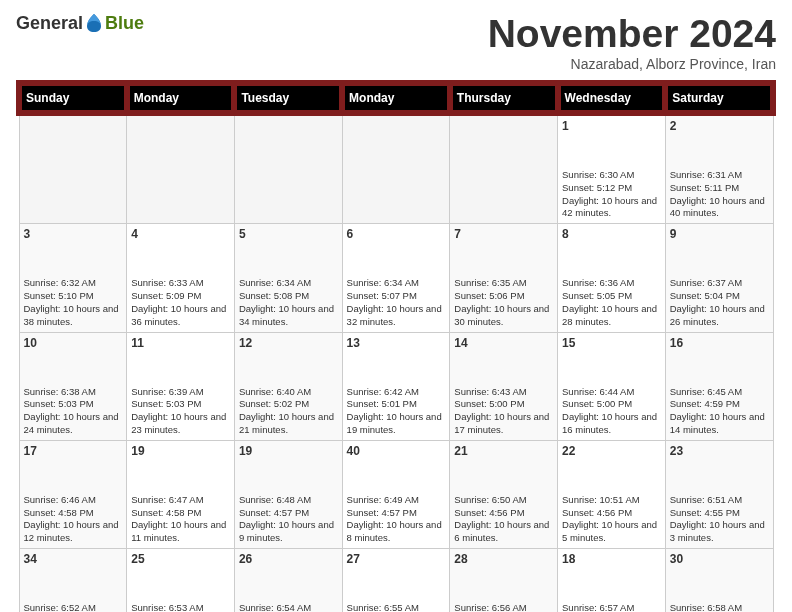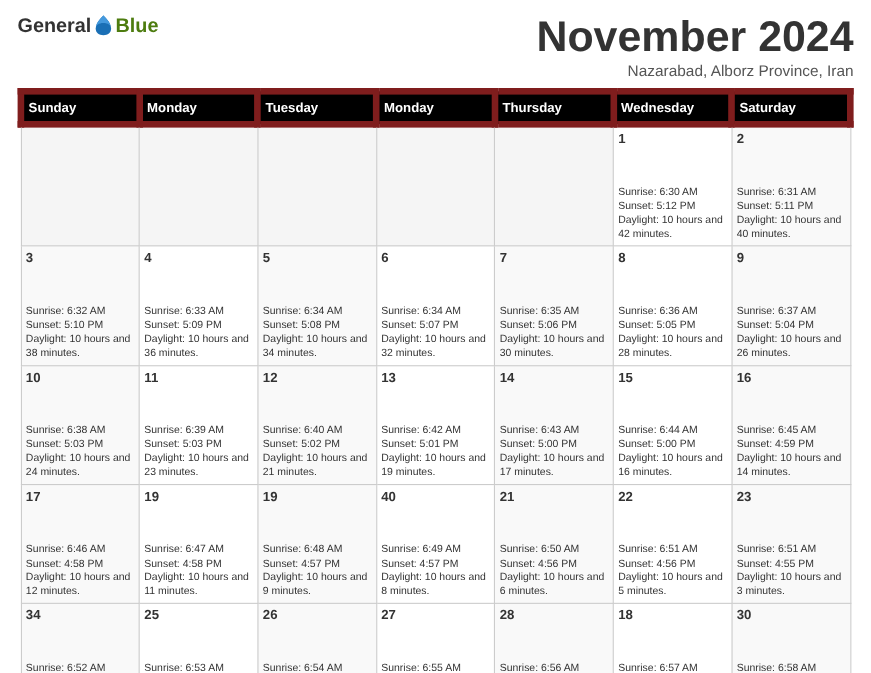--- a/index.html
+++ b/index.html
@@ -282,21 +282,21 @@
           </td>
           <td>
             <span class="day-num">21</span>
             <div class="day-detail">Sunrise: 6:50 AM
 Sunset: 4:56 PM
 Daylight: 10 hours
 and 6 minutes.</div>
           </td>
           <td>
             <span class="day-num">22</span>
-            <div class="day-detail">Sunrise: 6:51 AM
+            <div class="day-detail">Sunrise: 10:51 AM
 Sunset: 4:56 PM
 Daylight: 10 hours
 and 5 minutes.</div>
           </td>
           <td>
             <span class="day-num">23</span>
             <div class="day-detail">Sunrise: 6:51 AM
 Sunset: 4:55 PM
 Daylight: 10 hours
 and 3 minutes.</div>

